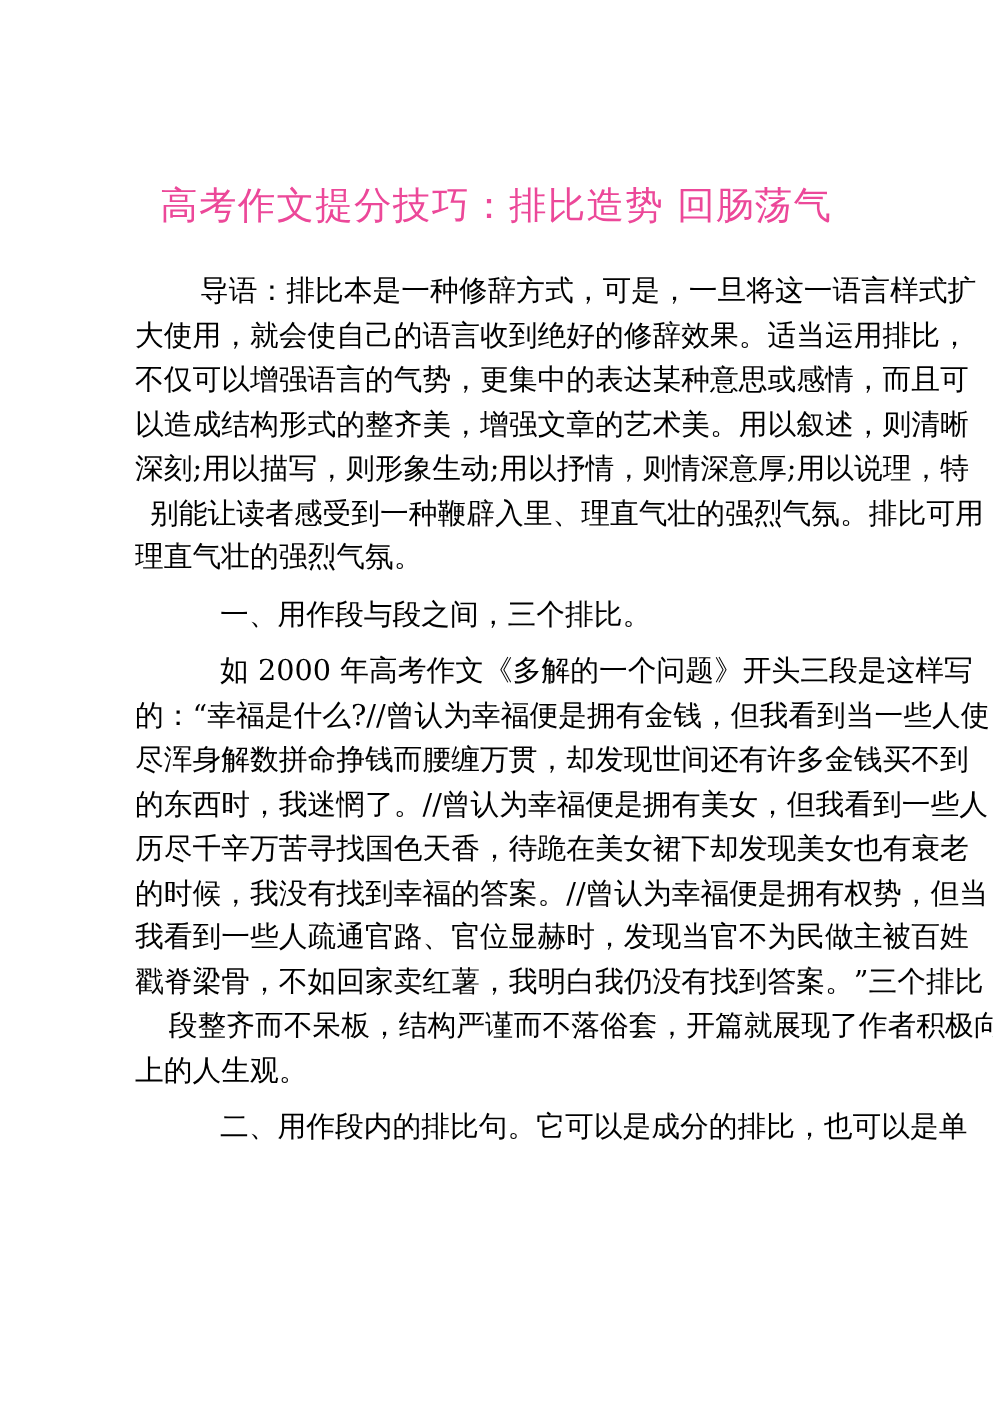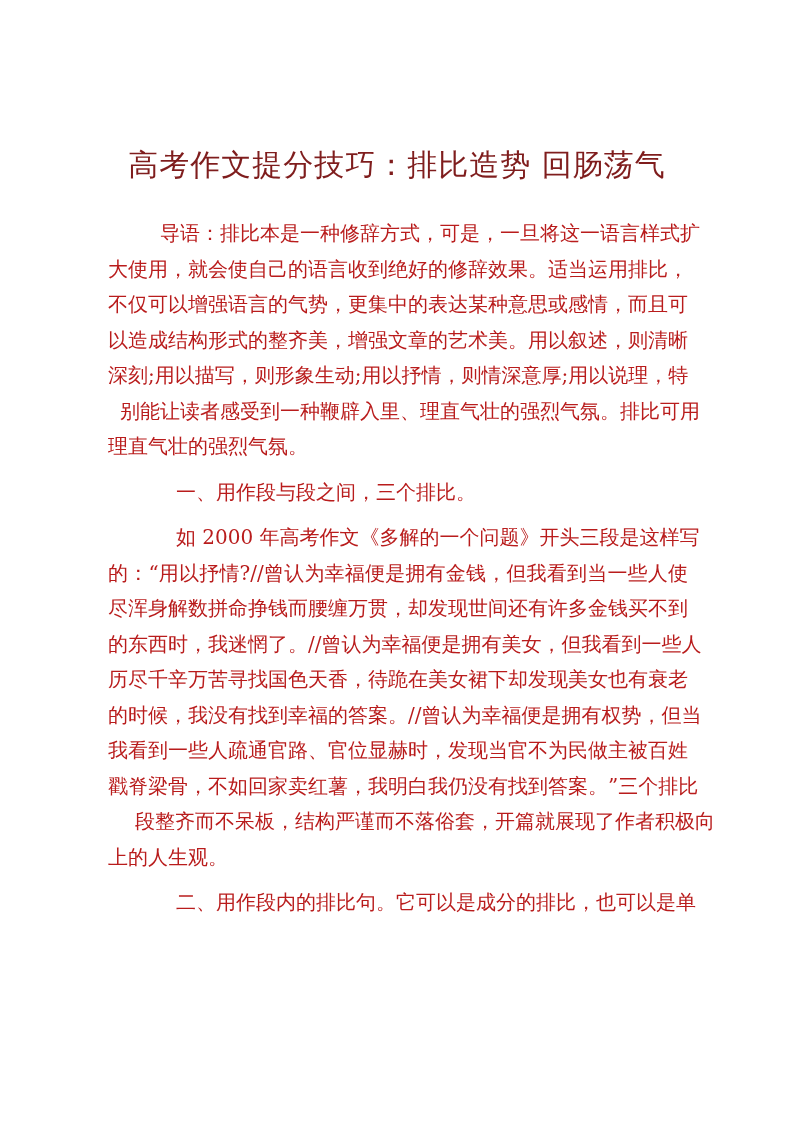--- a/index.html
+++ b/index.html
@@ -1,40 +1,40 @@
 <!DOCTYPE html>
 <html><head>
 <meta charset="utf-8">
 <style>
   html, body { margin:0; padding:0; background:#ffffff; }
   body { width:794px; height:1123px; position:relative; overflow:hidden;
          font-family: "DejaVu Serif", "Liberation Serif", serif; color:#111; }
   .page { position:absolute; left:0; top:0; width:794px; height:1123px; background:#fff; }
   .title { position:absolute; left:0; width:794px; top:143px; text-align:center;
-           font-size:30px; letter-spacing:1px; color:#7f1d1d; font-weight:normal; line-height:44px; }
-  .line { position:absolute; left:108px; width:580px; font-size:20px; line-height:24px;
-          white-space:nowrap; text-align:justify; text-align-last:justify; color:#b91c1c; }
+           font-size:30px; letter-spacing:1px; color:#ec4899; font-weight:normal; line-height:44px; }
+  .line { position:absolute; left:108px; width:580px; font-size:23px; line-height:24px;
+          white-space:nowrap; text-align:justify; text-align-last:justify; color:#000000; }
   .line.short { text-align-last:left; }
 </style>
 </head>
 <body>
 
 <div class="page">
   <div class="title">高考作文提分技巧：排比造势 回肠荡气</div>
   <div id="body-lines">
     <div class="line" style="top: 221px; left: 160px; width: 528px;">导语：排比本是一种修辞方式，可是，一旦将这一语言样式扩</div>
     <div class="line" style="top: 257px; left: 108px; width: 580px;">大使用，就会使自己的语言收到绝好的修辞效果。适当运用排比，</div>
     <div class="line" style="top: 292px; left: 108px; width: 580px;">不仅可以增强语言的气势，更集中的表达某种意思或感情，而且可</div>
     <div class="line" style="top: 328px; left: 108px; width: 580px;">以造成结构形式的整齐美，增强文章的艺术美。用以叙述，则清晰</div>
     <div class="line" style="top: 363px; left: 108px; width: 580px;">深刻;用以描写，则形象生动;用以抒情，则情深意厚;用以说理，特</div>
     <div class="line" style="top: 399px; left: 92px; width: 580px; margin-left: 28px;">别能让读者感受到一种鞭辟入里、理直气壮的强烈气氛。排比可用</div>
     <div class="line short" style="top: 434px; left: 108px; width: 580px;">理直气壮的强烈气氛。</div>
     <div class="line short" style="top: 480px; left: 176px; width: 512px;">一、用作段与段之间，三个排比。</div>
     <div class="line" style="top: 525px; left: 176px; width: 512px;">如 2000 年高考作文《多解的一个问题》开头三段是这样写</div>
-    <div class="line" style="top: 561px; left: 108px; width: 580px;">的：“用以抒情?//曾认为幸福便是拥有金钱，但我看到当一些人使</div>
+    <div class="line" style="top: 561px; left: 108px; width: 580px;">的：“幸福是什么?//曾认为幸福便是拥有金钱，但我看到当一些人使</div>
     <div class="line" style="top: 596px; left: 108px; width: 580px;">尽浑身解数拼命挣钱而腰缠万贯，却发现世间还有许多金钱买不到</div>
     <div class="line" style="top: 632px; left: 108px; width: 580px;">的东西时，我迷惘了。//曾认为幸福便是拥有美女，但我看到一些人</div>
     <div class="line" style="top: 667px; left: 108px; width: 580px;">历尽千辛万苦寻找国色天香，待跪在美女裙下却发现美女也有衰老</div>
     <div class="line" style="top: 703px; left: 108px; width: 580px;">的时候，我没有找到幸福的答案。//曾认为幸福便是拥有权势，但当</div>
     <div class="line" style="top: 738px; left: 108px; width: 580px;">我看到一些人疏通官路、官位显赫时，发现当官不为民做主被百姓</div>
     <div class="line" style="top: 774px; left: 108px; width: 580px;">戳脊梁骨，不如回家卖红薯，我明白我仍没有找到答案。”三个排比</div>
     <div class="line" style="top: 809px; left: 108px; width: 580px; margin-left: 27px;">段整齐而不呆板，结构严谨而不落俗套，开篇就展现了作者积极向</div>
     <div class="line short" style="top: 845px; left: 108px; width: 580px;">上的人生观。</div>
     <div class="line" style="top: 890px; left: 176px; width: 512px;">二、用作段内的排比句。它可以是成分的排比，也可以是单</div>
   </div>

